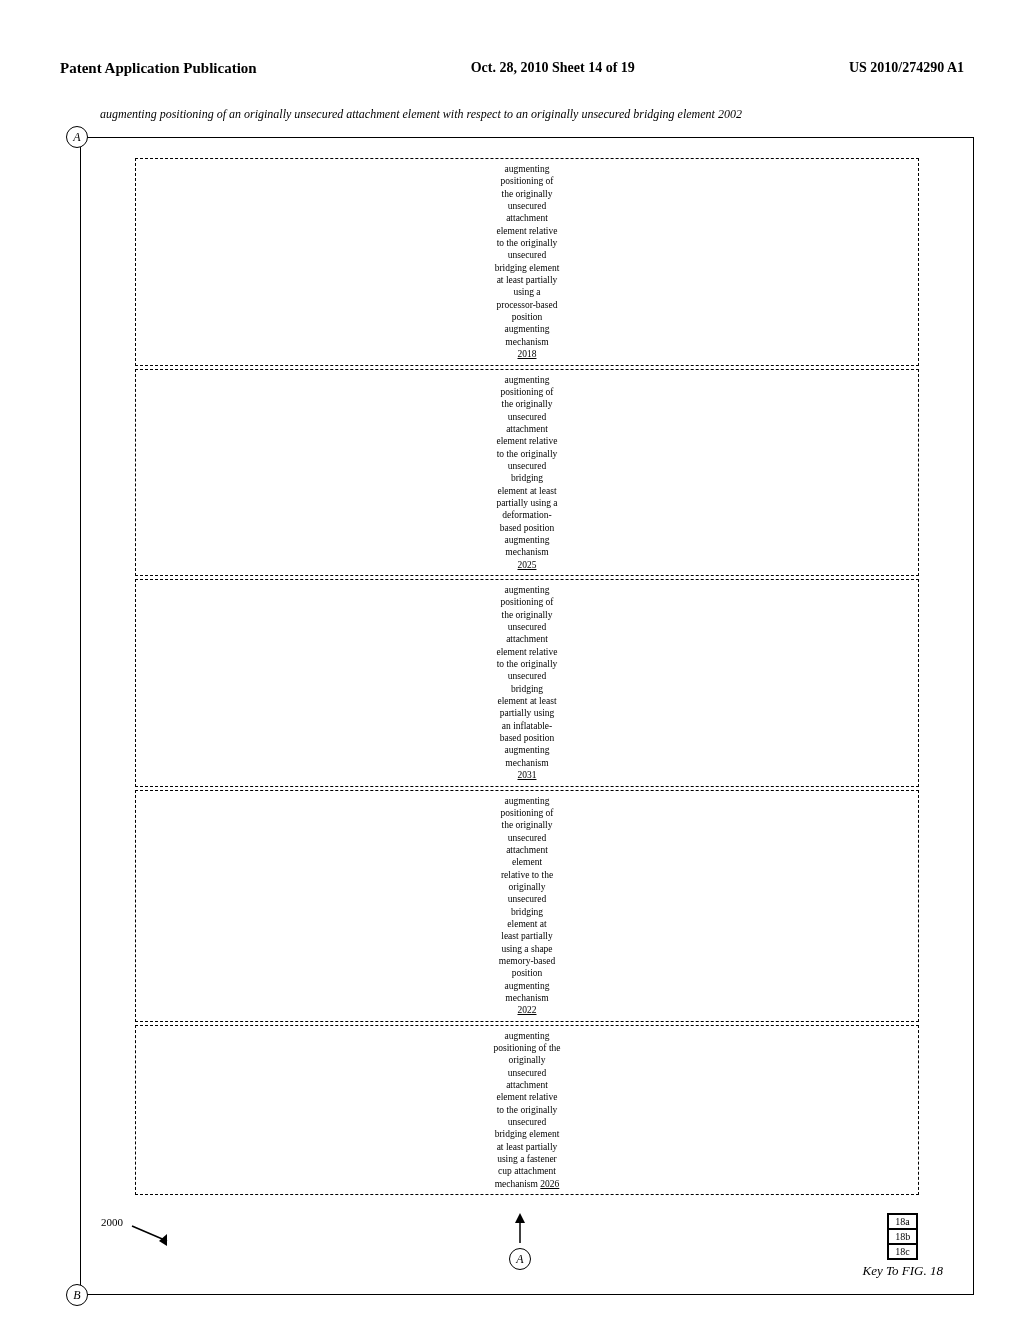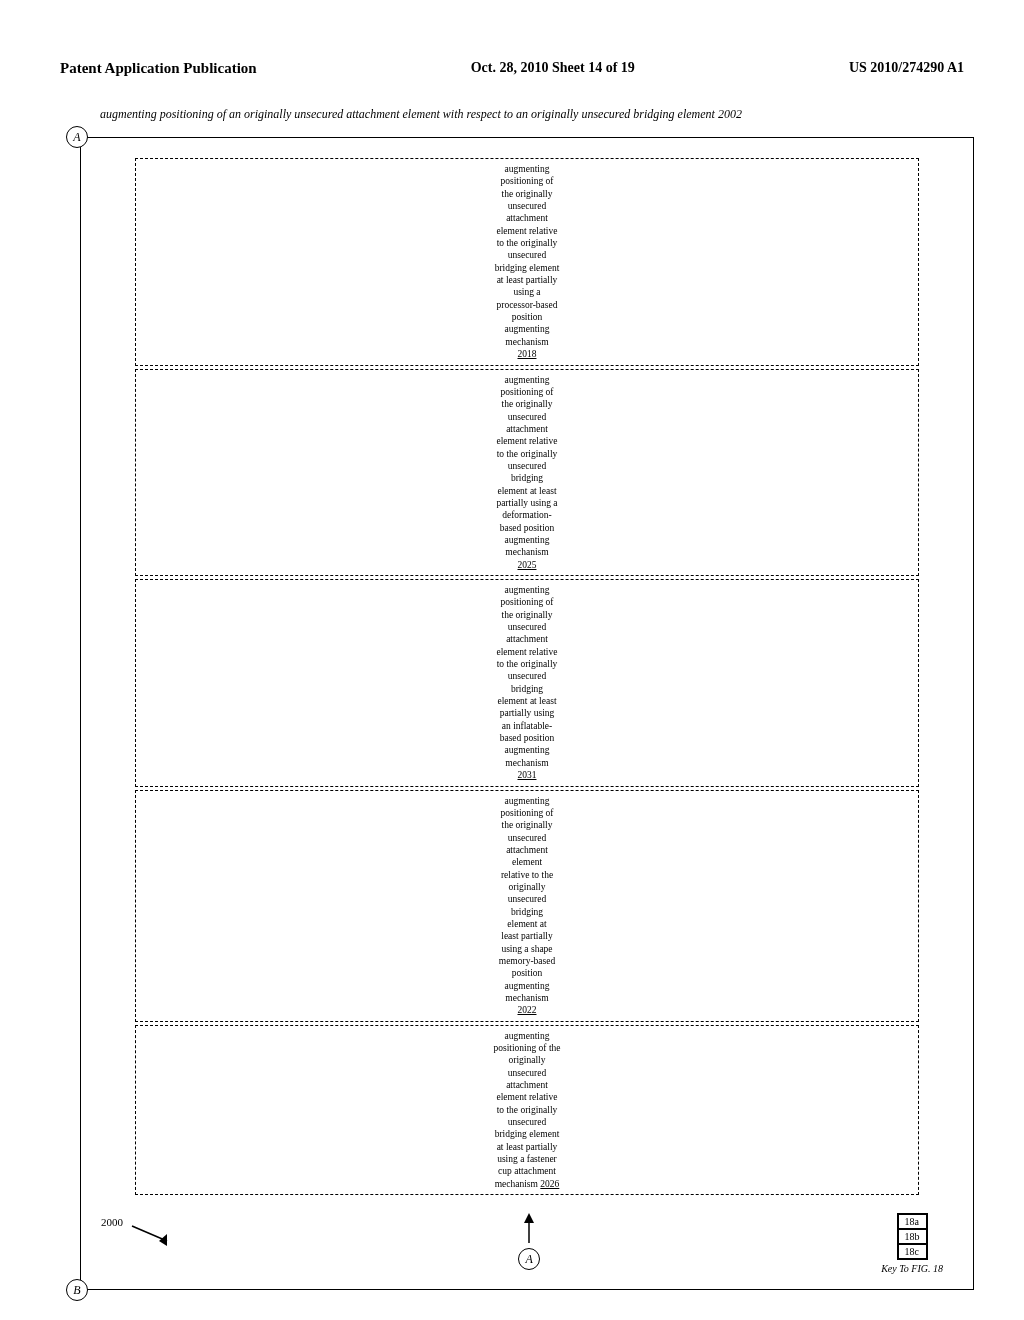--- a/index.html
+++ b/index.html
@@ -144,21 +144,21 @@
       gap: 0;
       border: 1px solid #000;
     }
     .key-box {
       border: 1px solid #000;
       padding: 1px 6px;
       font-size: 10px;
     }
 
     .key-text {
-      font-size: 10px;
+      font-size: 13px;
       margin-top: 3px;
       font-style: italic;
     }
 
     
     .circle-a-mid {
       width: 22px;
       height: 22px;
       border: 1.5px solid #000;
       border-radius: 50%;

